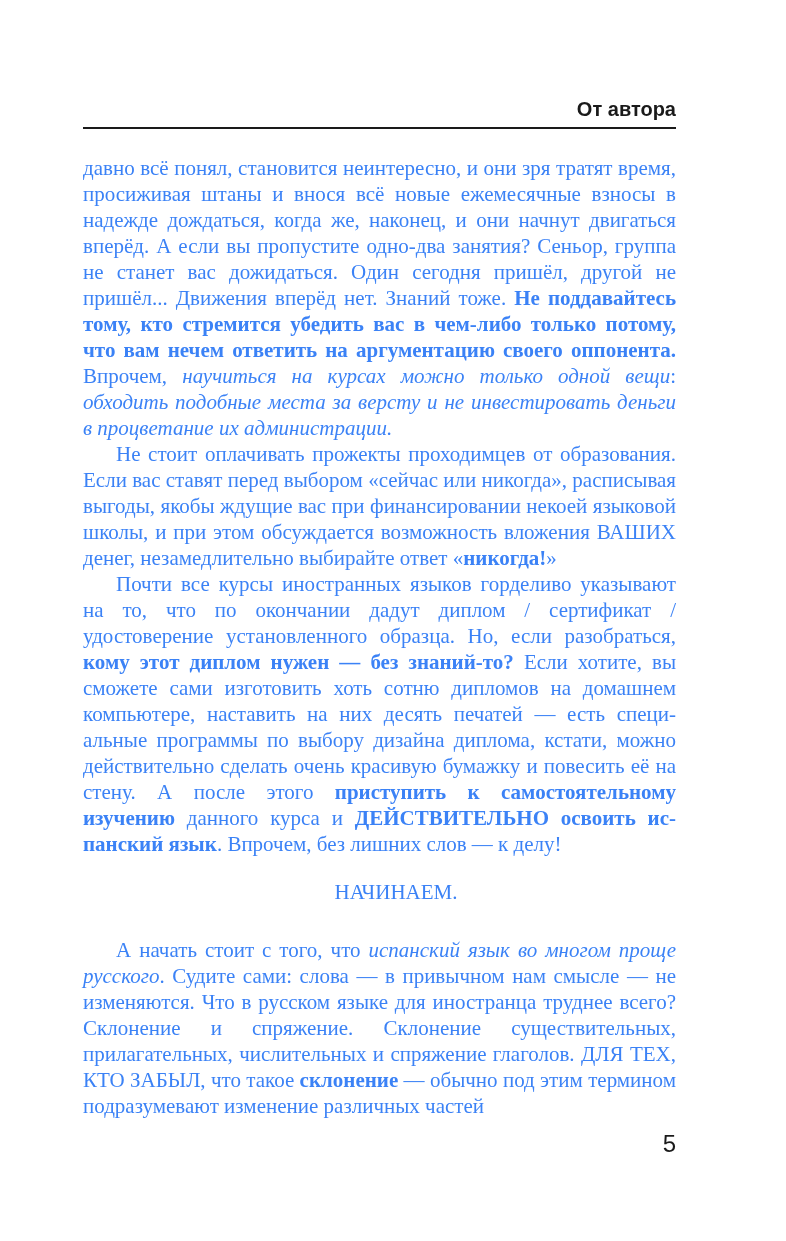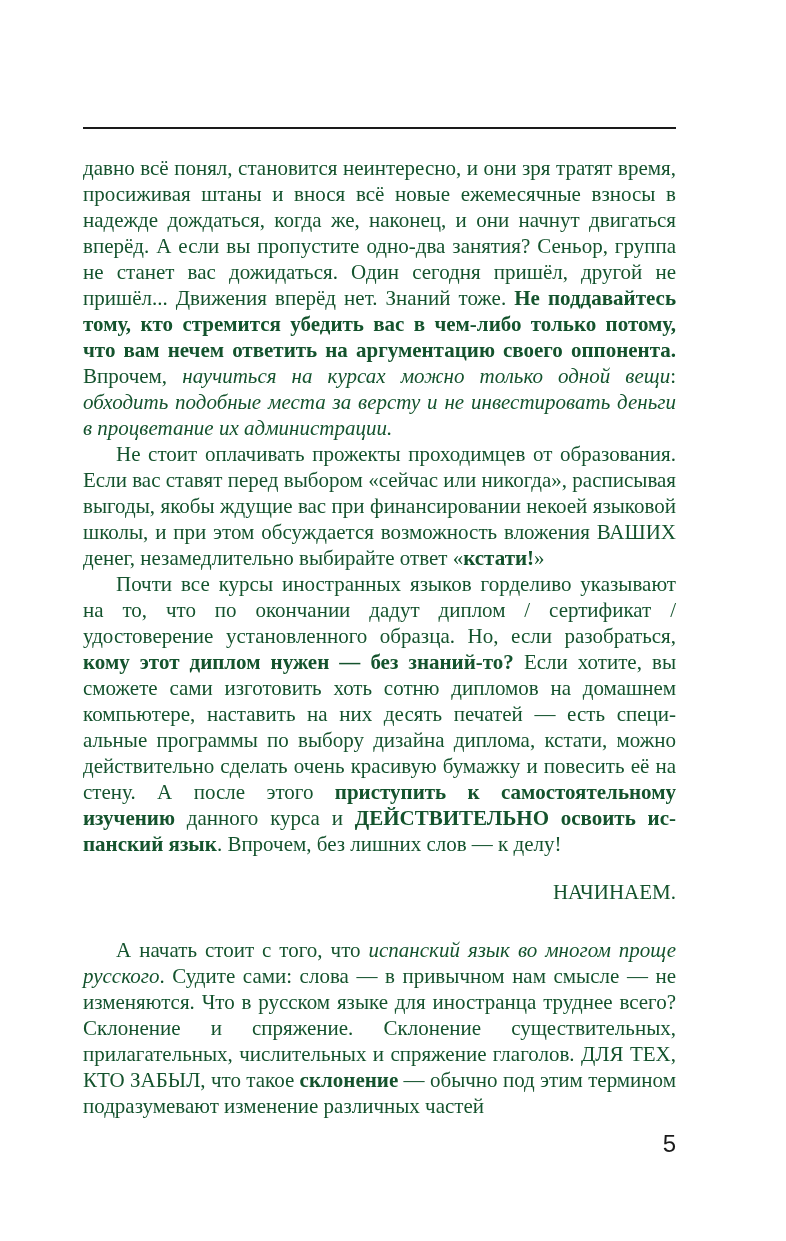--- a/index.html
+++ b/index.html
@@ -37,60 +37,61 @@
   }
   .text-column {
     position: absolute;
     left: 83px;
     top: 129px;
     width: 593px;
     font-family: "Liberation Serif", "DejaVu Serif", serif;
     font-size: 21px;
     line-height: 26px;
     text-align: justify;
-    color: #14532d;
+    color: #3b82f6;
   }
   .para {
     margin: 0;
     padding: 0;
     hyphens: manual;
     -webkit-hyphens: manual;
   }
   .para.first {
     margin-top: 26px;
   }
   .para.indent {
     text-indent: 33px;
   }
   .para.heading {
     margin-top: 22px;
     margin-bottom: 32px;
-    text-align: right;
+    text-align: center;
   }
   .b  { font-weight: bold; }
   .i  { font-style: italic; }
   .bi { font-weight: bold; }
   .page-number {
     position: absolute;
     left: 83px;
     top: 1130px;
     width: 593px;
     text-align: right;
     font-family: "Liberation Sans", "DejaVu Sans", sans-serif;
     font-size: 24px;
     line-height: 28px;
     color: #1a1a1a;
   }
 </style>
 </head>
 <body>
 
 <div class="page">
+  <div class="running-head">От автора</div>
   <div class="header-rule"></div>
   <div class="text-column">
       <p class="para first"><span>давно всё понял, становится неинтересно, и они зря тратят время, просиживая штаны и внося всё новые ежемесячные взносы в надежде дождаться, когда же, наконец, и они начнут двигаться вперёд. А если вы пропустите одно-два занятия? Сеньор, группа не станет вас дожидаться. Один сегодня при­шёл, другой не пришёл... Движения вперёд нет. Знаний тоже. </span><span class="b">Не поддавайтесь тому, кто стремится убедить вас в чем-либо только потому, что вам нечем ответить на аргументацию своего оппонента.</span><span> Впрочем, </span><span class="i">научиться на курсах можно только одной вещи</span><span>: </span><span class="i">обходить подобные места за версту и не инвестировать деньги в процветание их администрации.</span></p>
-      <p class="para indent"><span>Не стоит оплачивать прожекты проходимцев от образова­ния. Если вас ставят перед выбором «сейчас или никогда», расписывая выгоды, якобы ждущие вас при финансировании некоей языковой школы, и при этом обсуждается возмож­ность вложения ВАШИХ денег, незамедлительно выбирайте ответ «</span><span class="b">кстати!</span><span>»</span></p>
+      <p class="para indent"><span>Не стоит оплачивать прожекты проходимцев от образова­ния. Если вас ставят перед выбором «сейчас или никогда», расписывая выгоды, якобы ждущие вас при финансировании некоей языковой школы, и при этом обсуждается возмож­ность вложения ВАШИХ денег, незамедлительно выбирайте ответ «</span><span class="b">никогда!</span><span>»</span></p>
       <p class="para indent"><span>Почти все курсы иностранных языков горделиво указы­вают на то, что по окончании дадут диплом / сертификат / удостоверение установленного образца. Но, если разобраться, </span><span class="bi">кому этот диплом нужен — без знаний-то?</span><span> Если хотите, вы сможете сами изготовить хоть сотню дипломов на домашнем компьютере, наставить на них десять печатей — есть специ­альные программы по выбору дизайна диплома, кстати, мож­но действительно сделать очень красивую бумажку и повесить её на стену. А после этого </span><span class="bi">приступить к самостоятельному изучению</span><span> данного курса и </span><span class="b">ДЕЙСТВИТЕЛЬНО освоить ис­панский язык</span><span>. Впрочем, без лишних слов — к делу!</span></p>
       <p class="para indent heading"><span>НАЧИНАЕМ.</span></p>
       <p class="para indent"><span>А начать стоит с того, что </span><span class="i">испанский язык во многом проще русского</span><span>. Судите сами: слова — в привычном нам смысле — не изменяются. Что в русском языке для иностранца труднее всего? Склонение и спряжение. Склонение существитель­ных, прилагательных, числительных и спряжение глаголов. ДЛЯ ТЕХ, КТО ЗАБЫЛ, что такое </span><span class="b">склонение</span><span> — обычно под этим термином подразумевают изменение различных частей</span></p>
     </div>
   <div class="page-number">5</div>
 </div>
 
 </body></html>

